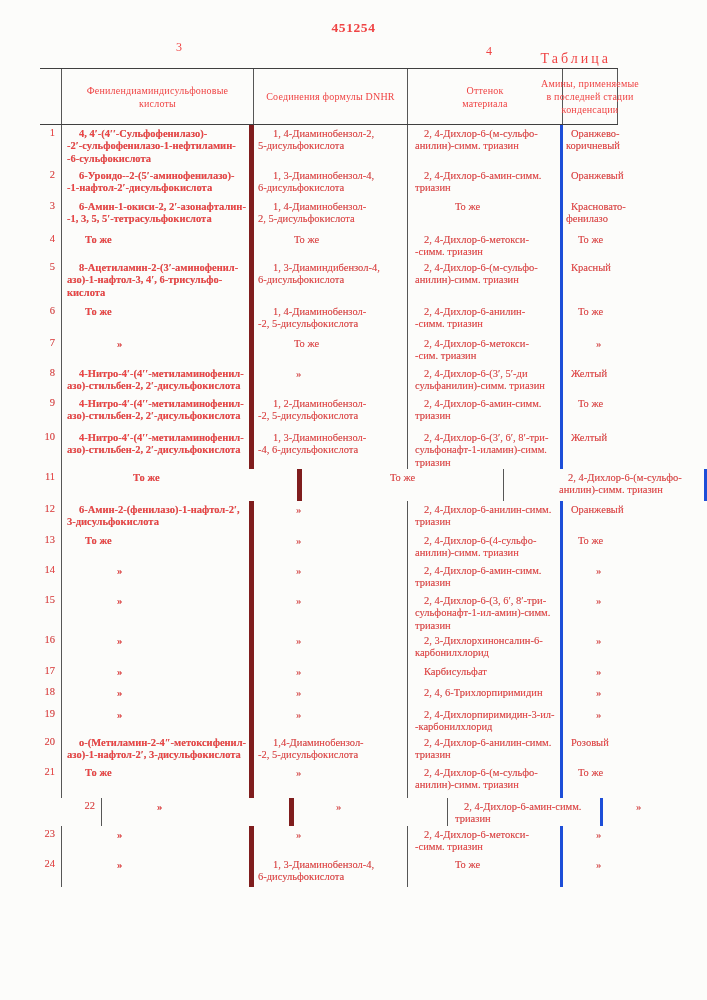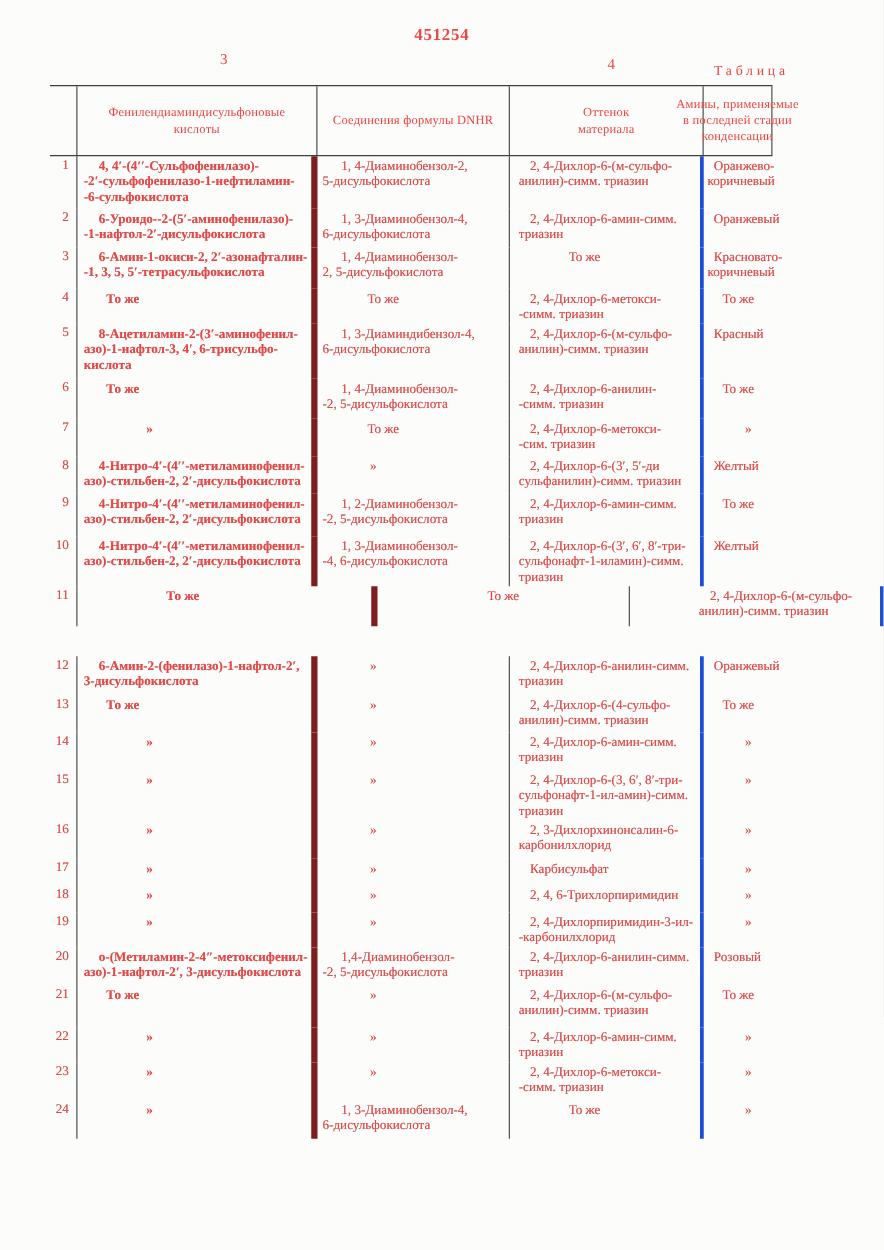--- a/index.html
+++ b/index.html
@@ -20,23 +20,23 @@
     text-align: center;
     font-size: 13.5px;
     font-weight: 700;
     letter-spacing: 0.6px;
   }
   .page-num { position: absolute; font-size: 12px; }
   .page-num-left  { top: 40px; left: 176px; }
   .page-num-right { top: 44px; left: 486px; }
   .table-caption {
     position: absolute;
-    top: 51px; left: 60px; width: 571px;
+    top: 51px; left: 40px; width: 571px;
     text-align: right;
-    font-size: 11px;
+    font-size: 14px;
     letter-spacing: 3px;
   }
   .doc-table {
     position: absolute;
     top: 68px; left: 40px; width: 578px;
   }
   .hdr-row {
     display: grid;
     grid-template-columns: 22px 192px 154px 155px 55px;
     border-top: 1.2px solid #3f3f3f;
@@ -133,21 +133,21 @@
   </div>
 
   <div class="body-row" style="min-height: 33px;">
     <div class="cell cnum">3</div>
     <div class="cell c2">6-Амин-1-окиси-2, 2′-азонафталин-
 -1, 3, 5, 5′-тетрасульфокислота</div>
     <div class="cell c3">1, 4-Диаминобензол-
 2, 5-дисульфокислота</div>
     <div class="cell c4 toje">То же</div>
     <div class="cell c5">Красновато-
-коричневый</div>
+фенилазо</div>
   </div>
 
   <div class="body-row" style="min-height: 28px;">
     <div class="cell cnum">4</div>
     <div class="cell c2 toje">То же</div>
     <div class="cell c3 toje">То же</div>
     <div class="cell c4">2, 4-Дихлор-6-метокси-
 -симм. триазин</div>
     <div class="cell c5 toje">То же</div>
   </div>
@@ -218,21 +218,21 @@
 
   <div class="body-row" style="min-height: 32px; gap: 48px;">
     <div class="cell cnum">11</div>
     <div class="cell c2 toje">То же</div>
     <div class="cell c3 toje">То же</div>
     <div class="cell c4">2, 4-Дихлор-6-(м-сульфо-
 анилин)-симм. триазин</div>
     <div class="cell c5 toje">То же</div>
   </div>
 
-  <div class="body-row" style="min-height: 31px; margin-top: 24px;">
+  <div class="body-row" style="min-height: 31px;">
     <div class="cell cnum">12</div>
     <div class="cell c2">6-Амин-2-(фенилазо)-1-нафтол-2′,
 3-дисульфокислота</div>
     <div class="cell c3 ditto">»</div>
     <div class="cell c4">2, 4-Дихлор-6-анилин-симм.
 триазин</div>
     <div class="cell c5">Оранжевый</div>
   </div>
 
   <div class="body-row" style="min-height: 30px;">
@@ -310,21 +310,21 @@
 
   <div class="body-row" style="min-height: 34px;">
     <div class="cell cnum">21</div>
     <div class="cell c2 toje">То же</div>
     <div class="cell c3 ditto">»</div>
     <div class="cell c4">2, 4-Дихлор-6-(м-сульфо-
 анилин)-симм. триазин</div>
     <div class="cell c5 toje">То же</div>
   </div>
 
-  <div class="body-row" style="min-height: 28px;">
+  <div class="body-row" style="min-height: 28px; margin-left: 40px;">
     <div class="cell cnum">22</div>
     <div class="cell c2 ditto">»</div>
     <div class="cell c3 ditto">»</div>
     <div class="cell c4">2, 4-Дихлор-6-амин-симм.
 триазин</div>
     <div class="cell c5 ditto">»</div>
   </div>
 
   <div class="body-row" style="min-height: 30px;">
     <div class="cell cnum">23</div>

